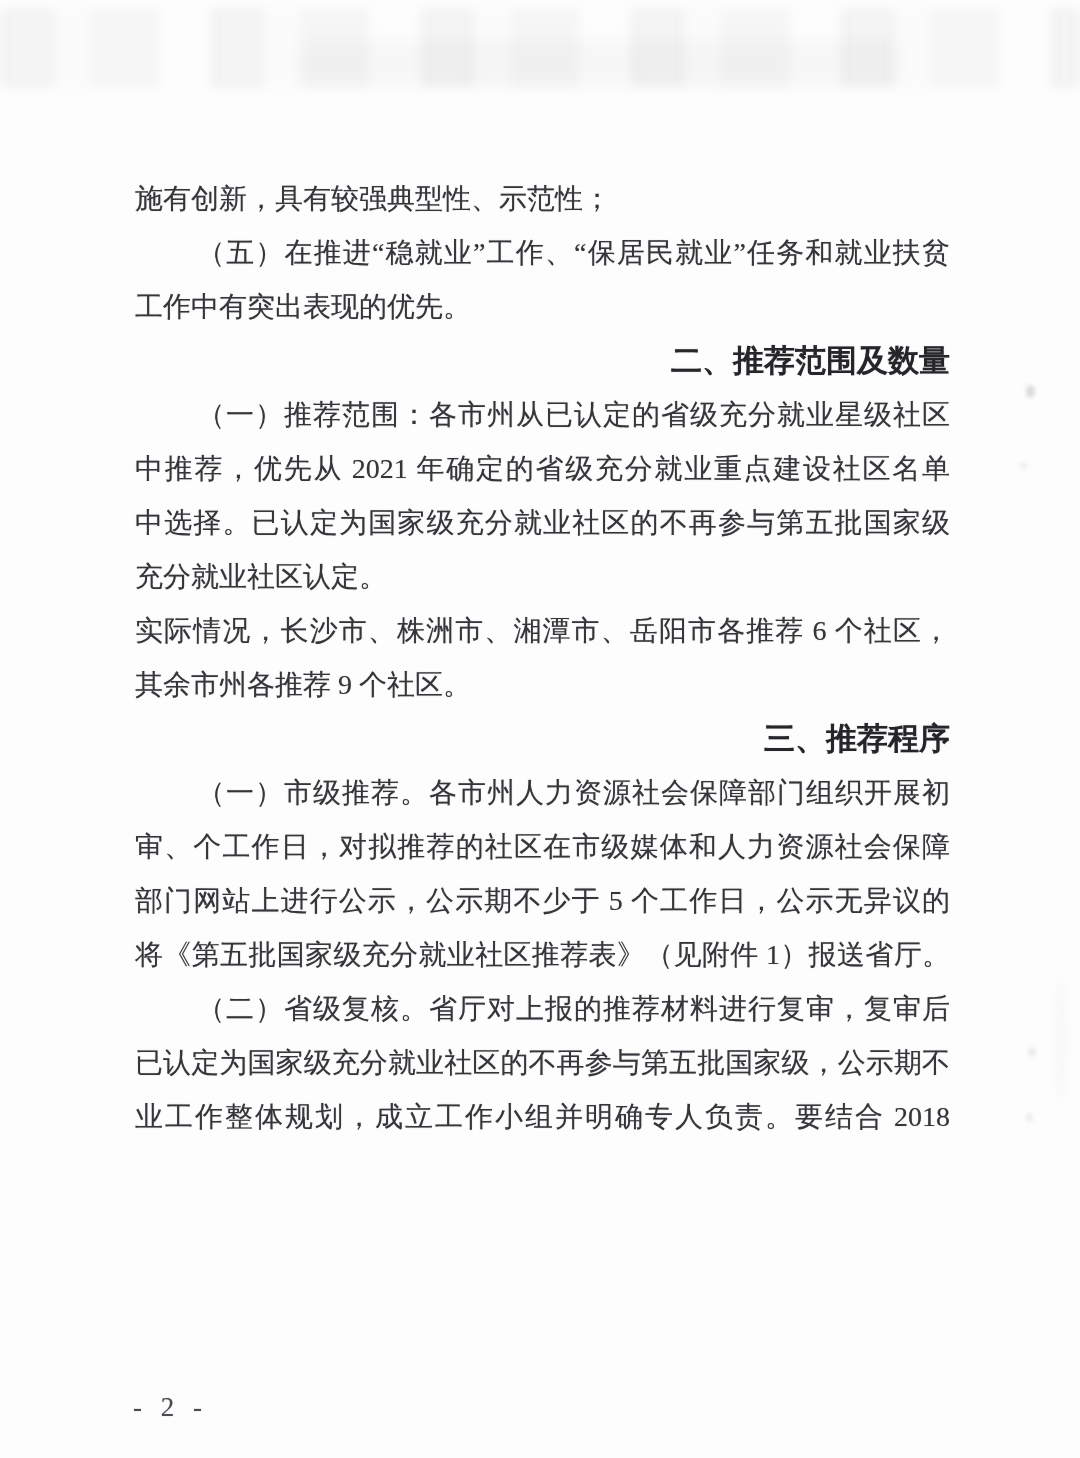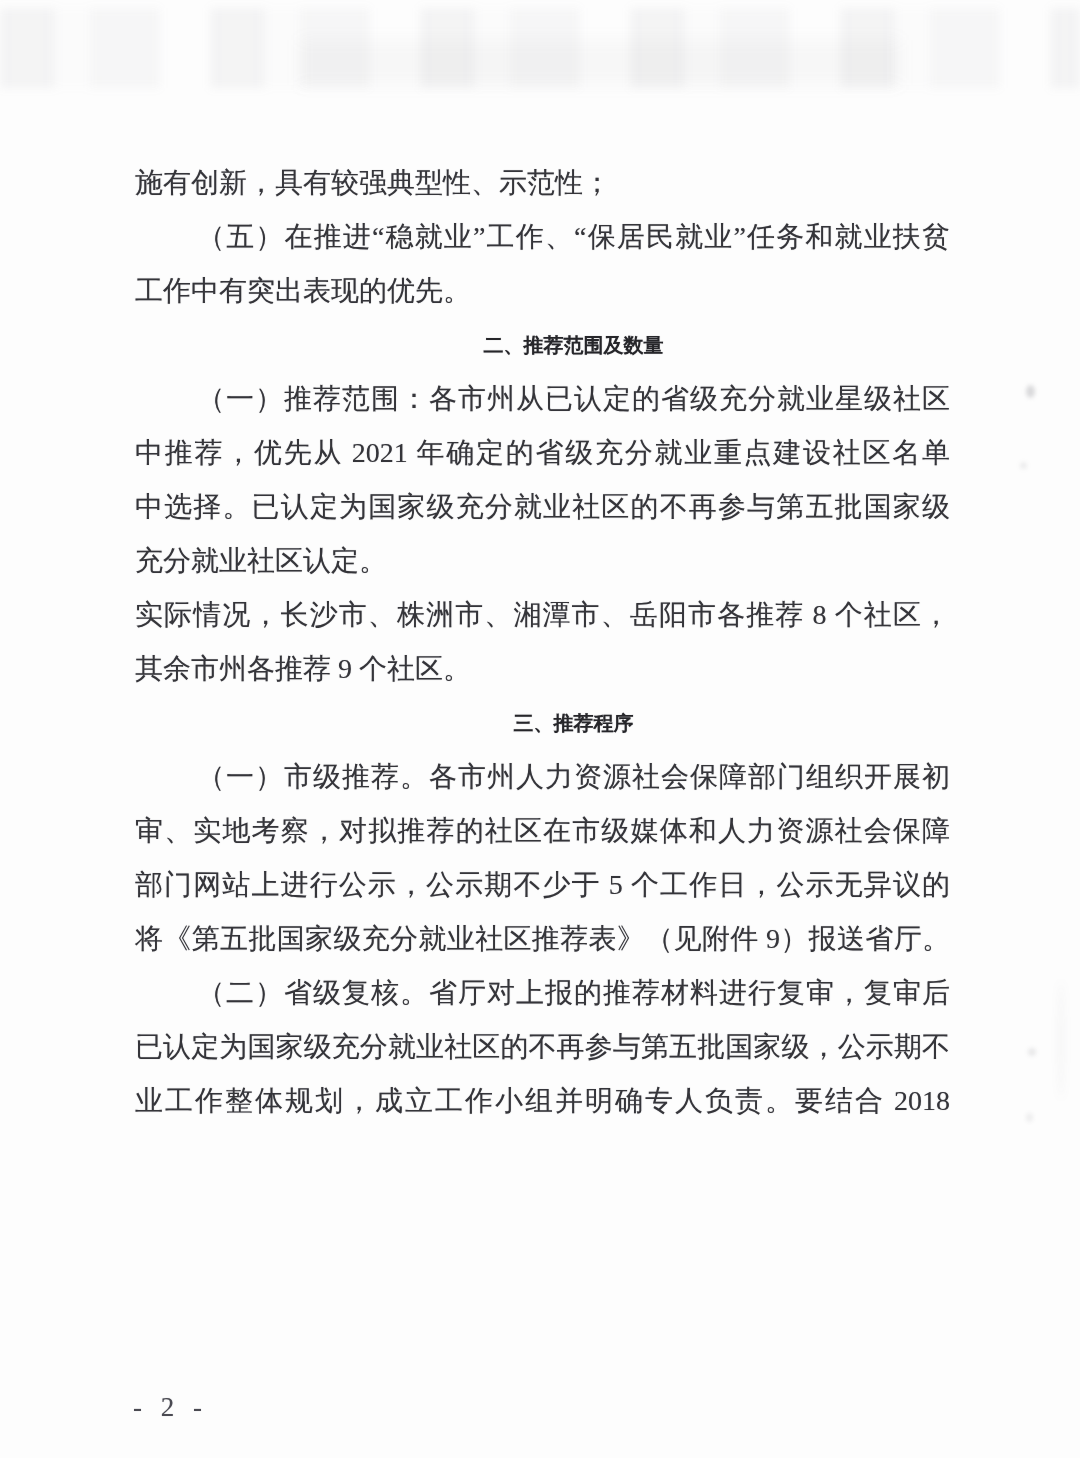--- a/index.html
+++ b/index.html
@@ -48,21 +48,21 @@
   }
   .smudge.s1 { left: 1026px; top: 385px;  width: 9px;  height: 13px; }
   .smudge.s2 { left: 1020px; top: 462px;  width: 7px;  height: 7px; opacity: .5; }
   .smudge.s3 { left: 1028px; top: 1048px; width: 8px;  height: 8px; opacity: .6; }
   .smudge.s4 { left: 1026px; top: 1113px; width: 7px;  height: 9px; opacity: .45; }
   .smudge.s5 { left: 1058px; top: 980px;  width: 6px;  height: 120px; opacity: .25; filter: blur(4px); }
 
   .content {
     position: absolute;
     left: 135px;
-    top: 156px;
+    top: 172px;
     width: 815px;
   }
   .line {
     font-size: 28px;
     line-height: 54px;
     height: 54px;
     color: #35353a;
     text-align: justify;
     text-shadow: 0 0 1px rgba(70,70,80,0.45);
     white-space: pre-wrap;
@@ -70,24 +70,24 @@
   .line.fill {
     text-align-last: justify;
   }
   .line.indent {
     padding-left: 62px;
     font-family: Liberation Serif, serif;
   }
   .line.heading {
     font-family: "Liberation Sans", "DejaVu Sans", sans-serif;
     font-weight: bold;
-    font-size: 20px;
+    font-size: 31px;
     color: #26262a;
     text-align-last: auto;
-    text-align: center;
+    text-align: right;
   }
   .page-number {
     position: absolute;
     left: 133px;
     top: 1392px;
     font-size: 27px;
     letter-spacing: 6px;
     color: #4a4a52;
     text-shadow: 0 0 1px rgba(70,70,80,0.4);
   }
@@ -106,26 +106,26 @@
 
   <div class="content" id="content">
       <div class="line">施有创新，具有较强典型性、示范性；</div>
       <div class="line fill indent">（五）在推进“稳就业”工作、“保居民就业”任务和就业扶贫</div>
       <div class="line">工作中有突出表现的优先。</div>
       <div class="line heading indent">二、推荐范围及数量</div>
       <div class="line fill indent">（一）推荐范围：各市州从已认定的省级充分就业星级社区</div>
       <div class="line fill">中推荐，优先从 2021 年确定的省级充分就业重点建设社区名单</div>
       <div class="line fill">中选择。已认定为国家级充分就业社区的不再参与第五批国家级</div>
       <div class="line">充分就业社区认定。</div>
-      <div class="line fill">实际情况，长沙市、株洲市、湘潭市、岳阳市各推荐 8 个社区，</div>
+      <div class="line fill">实际情况，长沙市、株洲市、湘潭市、岳阳市各推荐 6 个社区，</div>
       <div class="line">其余市州各推荐 9 个社区。</div>
       <div class="line heading indent">三、推荐程序</div>
       <div class="line fill indent">（一）市级推荐。各市州人力资源社会保障部门组织开展初</div>
-      <div class="line fill">审、实地考察，对拟推荐的社区在市级媒体和人力资源社会保障</div>
+      <div class="line fill">审、个工作日，对拟推荐的社区在市级媒体和人力资源社会保障</div>
       <div class="line fill">部门网站上进行公示，公示期不少于 5 个工作日，公示无异议的</div>
-      <div class="line fill">将《第五批国家级充分就业社区推荐表》（见附件 9）报送省厅。</div>
+      <div class="line fill">将《第五批国家级充分就业社区推荐表》（见附件 1）报送省厅。</div>
       <div class="line fill indent">（二）省级复核。省厅对上报的推荐材料进行复审，复审后</div>
       <div class="line fill">已认定为国家级充分就业社区的不再参与第五批国家级，公示期不</div>
       <div class="line fill">业工作整体规划，成立工作小组并明确专人负责。要结合 2018</div>
     </div>
 
   <div class="page-number">- 2 -</div>
 </div>
 
 </body></html>

